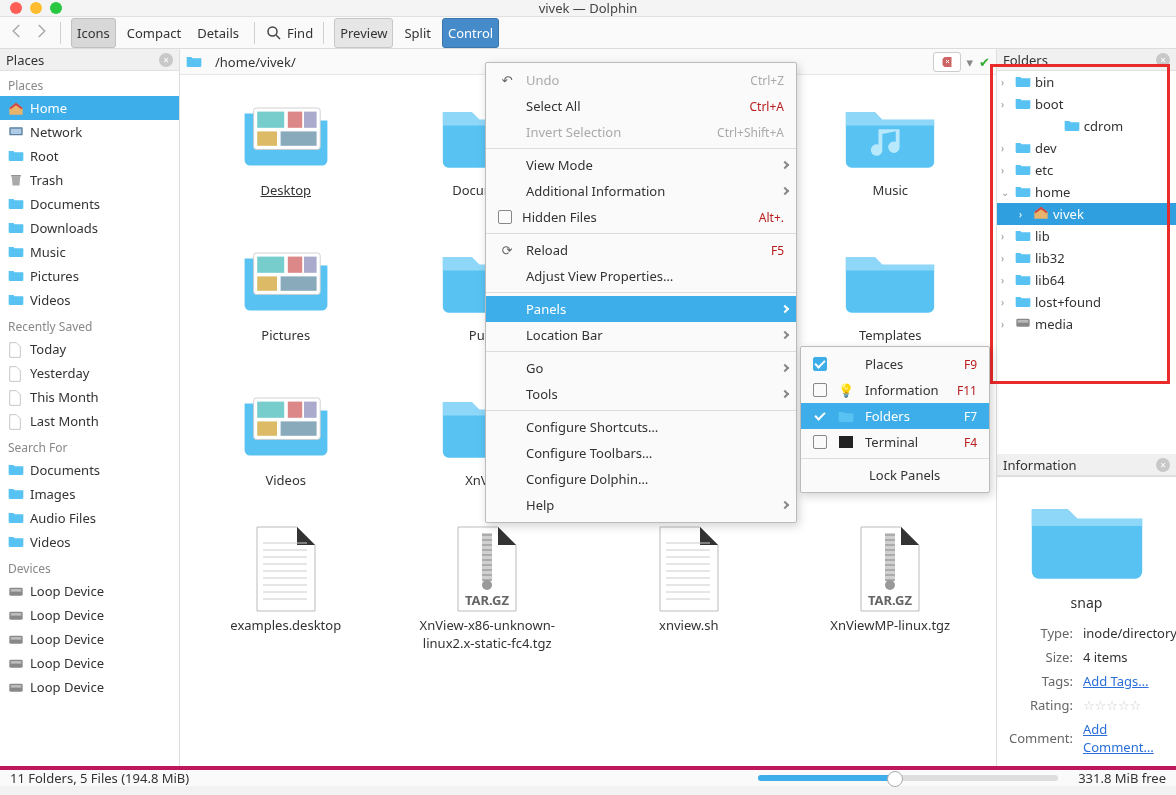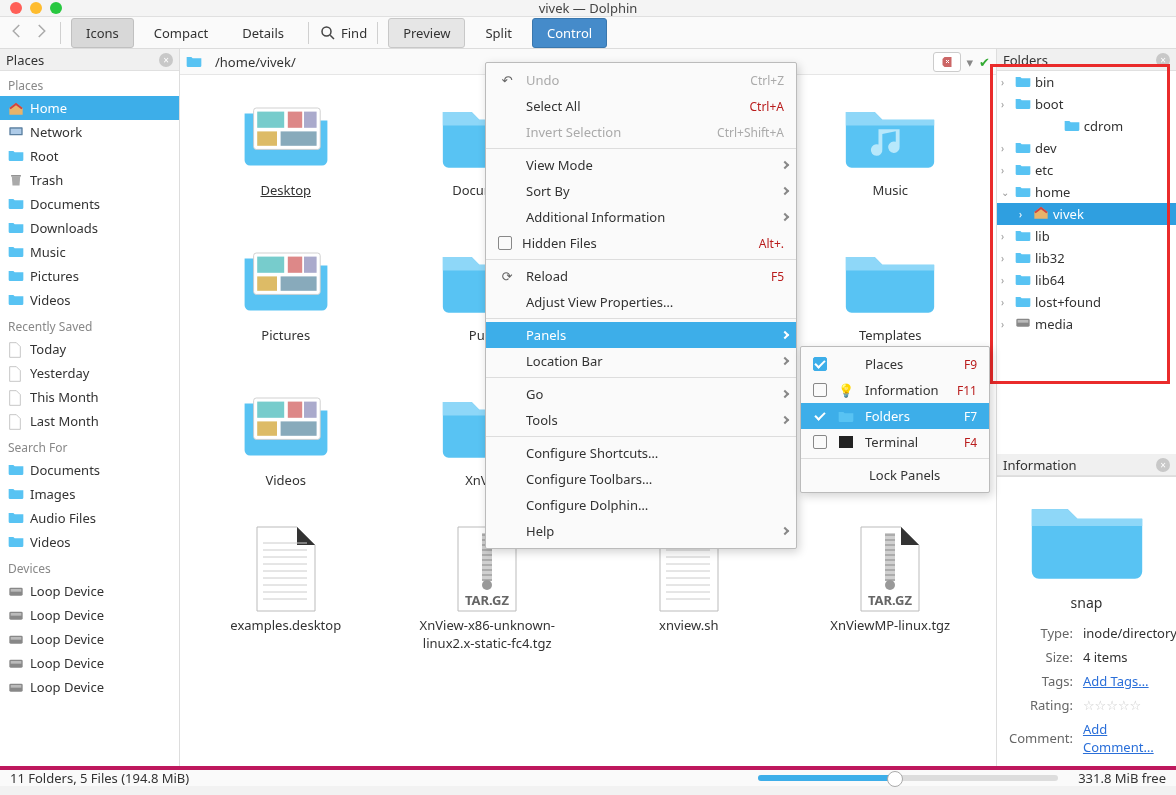--- a/index.html
+++ b/index.html
@@ -12,21 +12,21 @@
   
   .titlebar{height:17px;background:#f4f4f4;border-bottom:1px solid #e0e0e0;position:relative;display:flex;align-items:center;}
   .traffic{display:flex;gap:8px;margin-left:10px;}
   .dot{width:12px;height:12px;border-radius:50%;}
   .red{background:#ff5f57}.yellow{background:#febc2e}.green{background:#28c840}
   .titlebar .title{position:absolute;left:50%;transform:translateX(-50%);font-size:13px;color:#444;}
   
   .toolbar{height:32px;background:#fafafa;border-bottom:1px solid #dcdcdc;display:flex;align-items:center;padding:0 8px;gap:6px;}
   .nav-arrows{display:flex;gap:6px;}
   .nav-arrows svg{width:18px;height:18px;stroke:#aaa;fill:none;stroke-width:2;}
-  .tbtn{padding:5px 14px;border-radius:3px;cursor:default;}
+  .tbtn{padding:5px 5px;border-radius:3px;cursor:default;}
   .tbtn.active{background:#d8d8d8;border:1px solid #c0c0c0;}
   .tbtn.dark{background:#458bca;color:#fff;border:1px solid #3a77ad;}
   .tbtn.sel{background:#e6e6e6;border:1px solid #c8c8c8;}
   .vline{width:1px;height:22px;background:#d0d0d0;margin:0 4px;}
   .find{display:flex;align-items:center;gap:4px;justify-content:flex-end;}
   .find svg{width:18px;height:18px;stroke:#444;fill:none;stroke-width:2;}
   
   .workarea{display:flex;height:717px;}
   
   .places{width:180px;background:#fff;border-right:1px solid #ddd;display:flex;flex-direction:column;}
@@ -719,25 +719,20 @@
       <span class="msc">Ctrl+Shift+A</span>
     </div>
     <div class="msep"></div>
     <div class="mi">
       <span class="ico"></span>
       <span class="mlabel">View Mode</span>
       <span class="sub"></span>
     </div>
     <div class="mi">
       <span class="ico"></span>
-      <span class="mlabel">Sort By</span>
-      <span class="sub"></span>
-    </div>
-    <div class="mi">
-      <span class="ico"></span>
       <span class="mlabel">Additional Information</span>
       <span class="sub"></span>
     </div>
     <div class="mi">
       <span class="chk"></span>
       <span class="mlabel">Hidden Files</span>
       <span class="msc">Alt+.</span>
     </div>
     <div class="msep"></div>
     <div class="mi">

